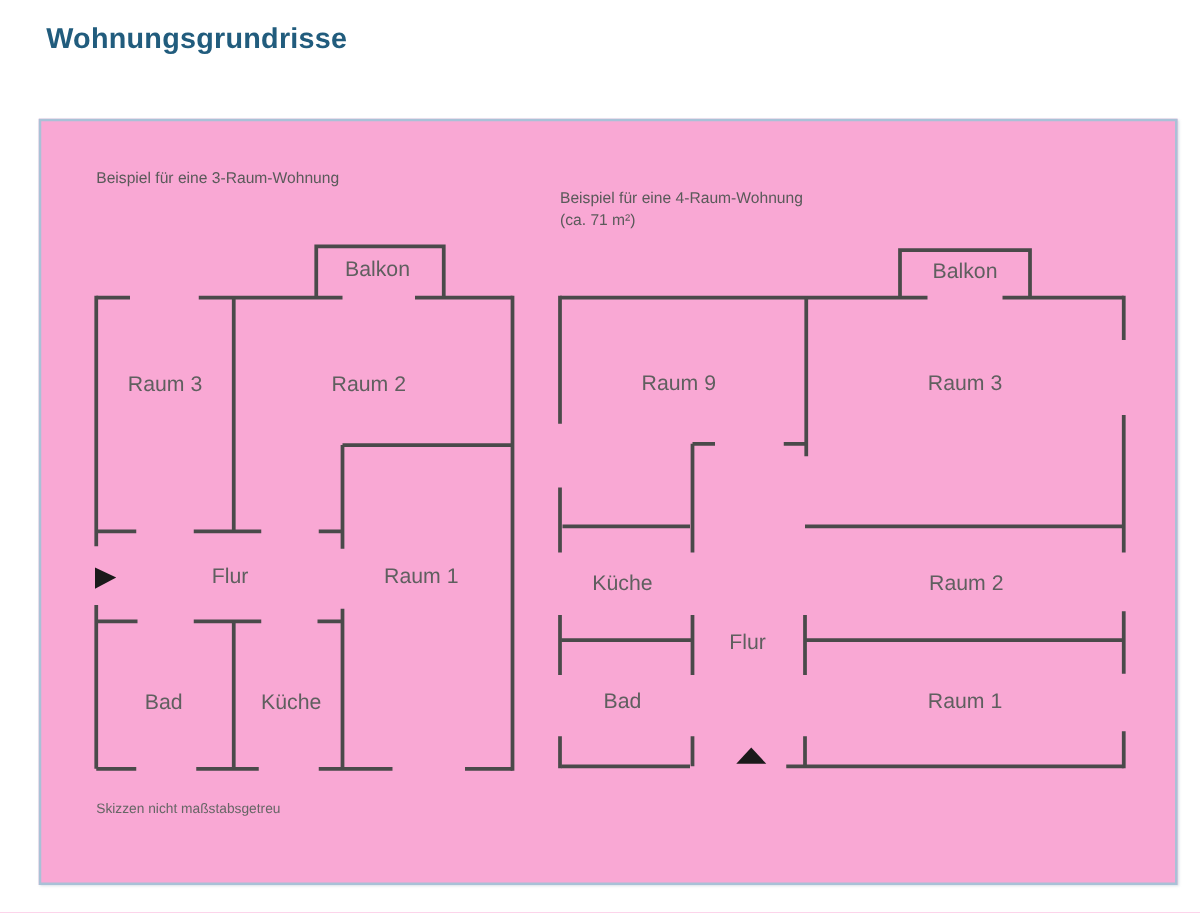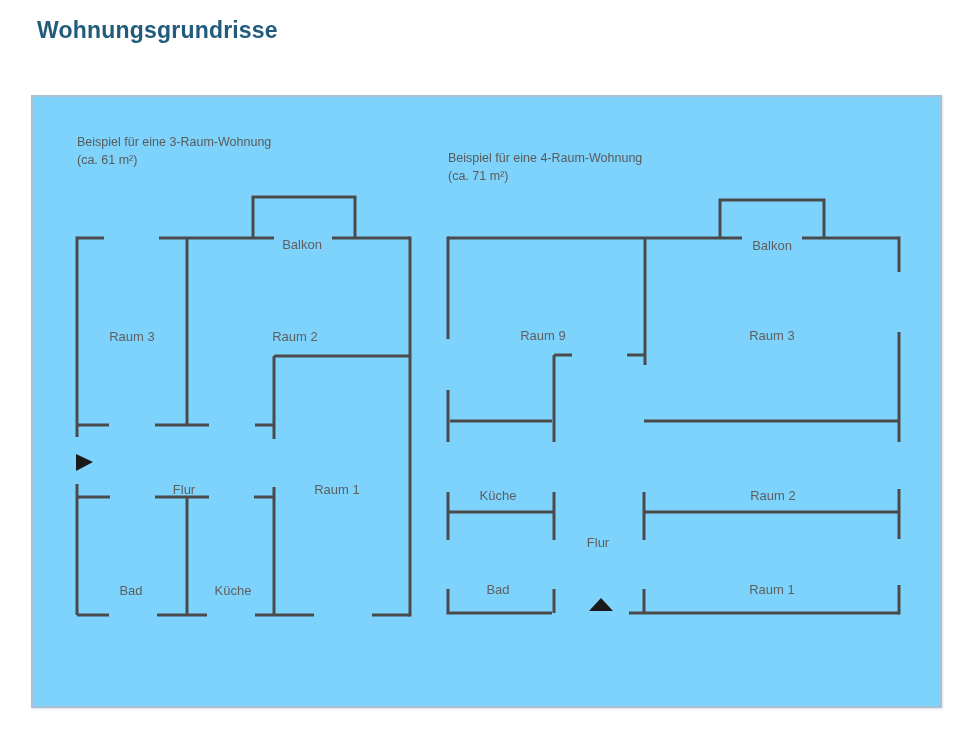--- a/index.html
+++ b/index.html
@@ -14,57 +14,55 @@
     position:absolute;left:33px;top:13px;
     font-size:23px;font-weight:bold;
     color:#215c7d;
     letter-spacing:0.2px;
     margin:4px;
   }
   .card{
     position:absolute;left:31px;top:95px;
     width:907px;height:609px;
     border:2px solid #a9c1d7;
-    background:#7dd3fc;
+    background:#f9a8d4;
     box-shadow:1px 1px 2px rgba(150,170,190,0.35);
   }
   .caption{
     position:absolute;top:36px;
     font-size:12.5px;line-height:18px;
     color:#5a5a5a;
     white-space:nowrap;
   }
   .caption.cap-left{left:44px;}
   .caption.cap-right{left:415px;margin-top:16px;}
   .plan-svg{position:absolute;left:0;top:0;}
   .room-label{
     position:absolute;
     transform:translate(-50%,-50%);
-    font-size:13px;
+    font-size:17px;
     color:#5f5f5f;
     white-space:nowrap;
-    margin-top:28px;
   }
   .footer{
     position:absolute;left:44px;top:542px;
     font-size:11px;line-height:17px;
     color:#666666;
     white-space:nowrap;
   }
 </style>
 </head>
 <body>
 
 <h1 class="page-title">Wohnungsgrundrisse</h1>
 
 <div class="card">
 
   <div class="caption cap-left">
     <div>Beispiel für eine 3-Raum-Wohnung</div>
-    <div>(ca. 61 m²)</div>
   </div>
 
   <div class="caption cap-right">
     <div>Beispiel für eine 4-Raum-Wohnung</div>
     <div>(ca. 71 m²)</div>
   </div>
 
   <svg class="plan-svg" width="907" height="609" viewBox="0 0 907 609">
 
     <g fill="none" stroke="#4a4a4a" stroke-width="3">
@@ -135,15 +133,16 @@
   <span class="room-label" style="left:739px;top:120px">Balkon</span>
   <span class="room-label" style="left:510px;top:210px">Raum 9</span>
   <span class="room-label" style="left:739px;top:210px">Raum 3</span>
   <span class="room-label" style="left:465px;top:370px">Küche</span>
   <span class="room-label" style="left:740px;top:370px">Raum 2</span>
   <span class="room-label" style="left:565px;top:417px">Flur</span>
   <span class="room-label" style="left:465px;top:464px">Bad</span>
   <span class="room-label" style="left:739px;top:464px">Raum 1</span>
 
   <div class="footer">
+    <div>Skizzen nicht maßstabsgetreu</div>
   </div>
 
 </div>
 
 </body></html>

